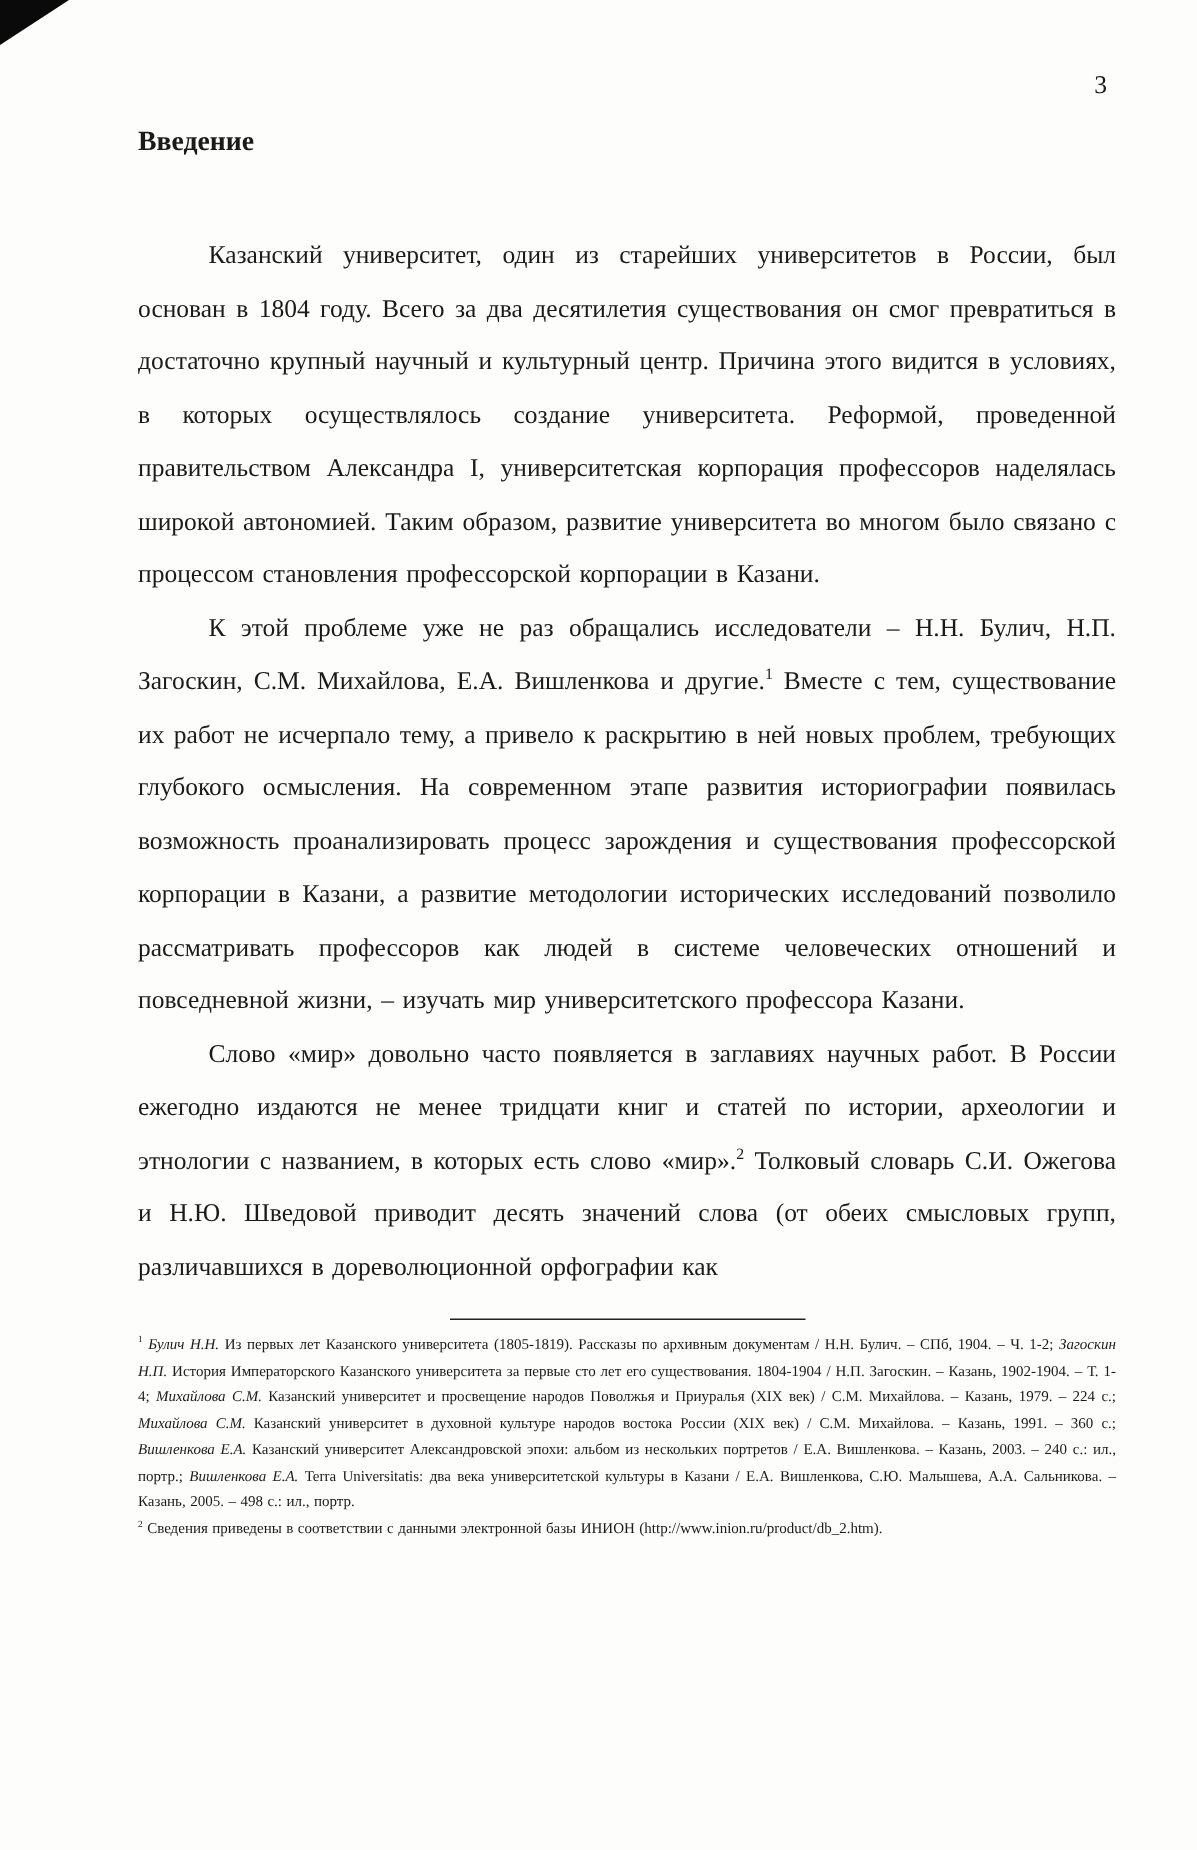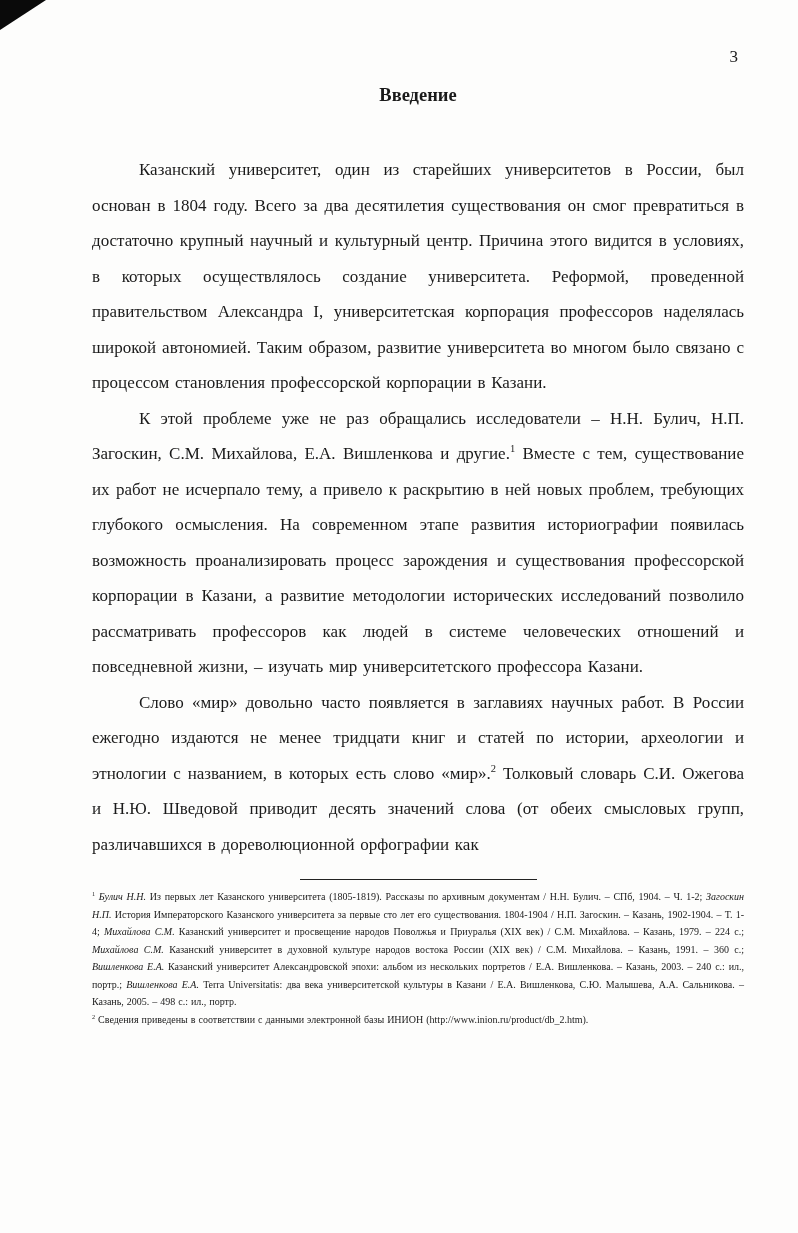--- a/index.html
+++ b/index.html
@@ -34,21 +34,21 @@
     width: 652px;
   }
   .page-number {
     text-align: right;
     font-size: 17px;
     line-height: 22px;
     padding-right: 6px;
   }
   .title {
     margin: 16px 0 0 0;
-    text-align: center;
+    text-align: left;
     font-size: 18.5px;
     font-weight: bold;
     line-height: 22px;
   }
   .body-text {
     margin-top: 46px;
   }
   .para {
     margin: 0;
     font-size: 17px;

